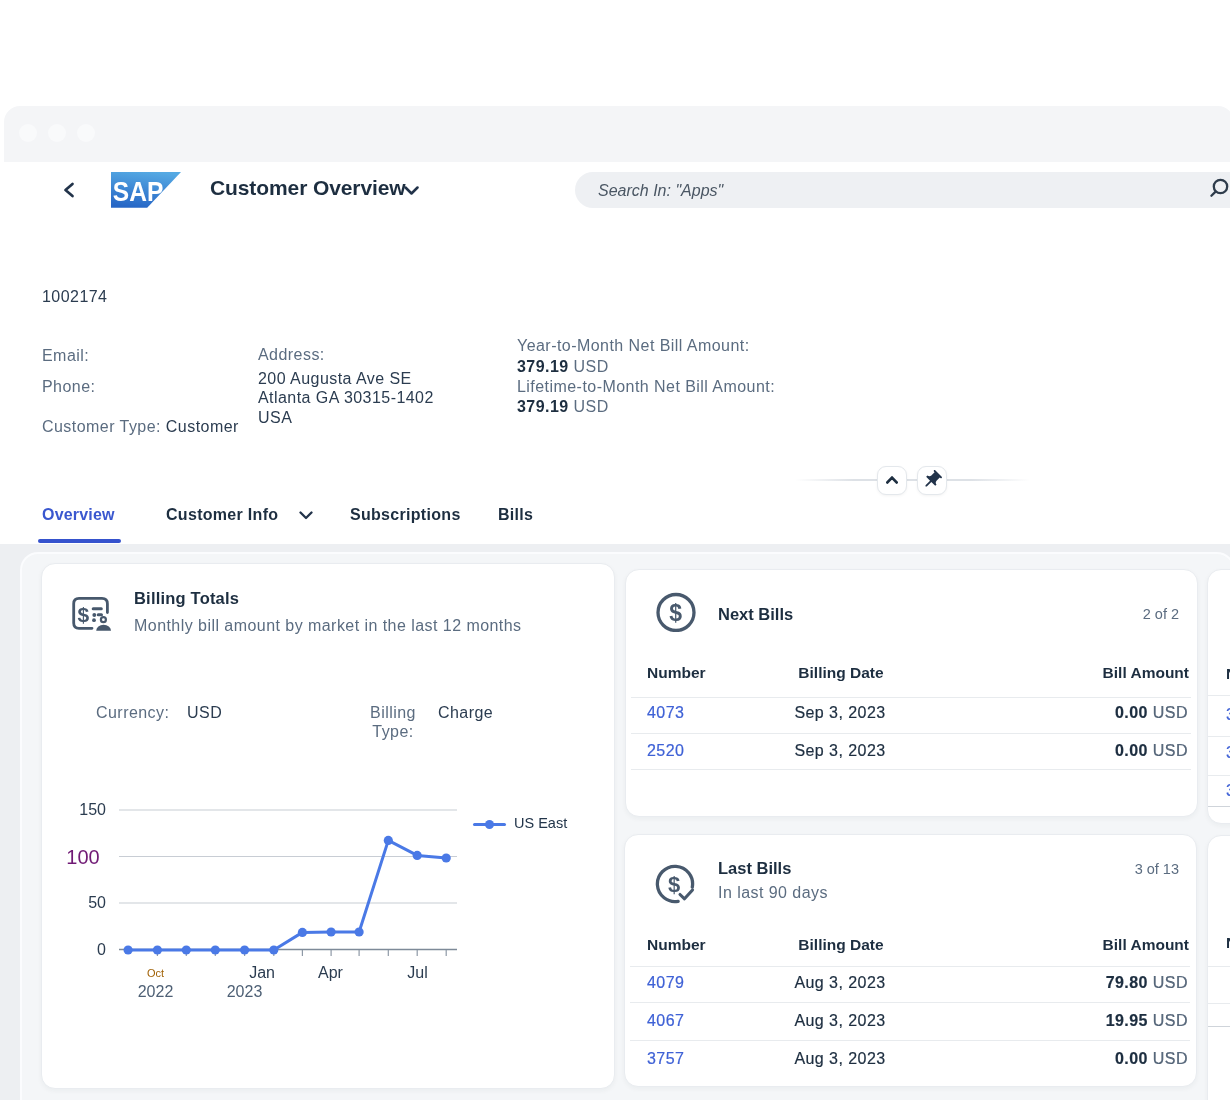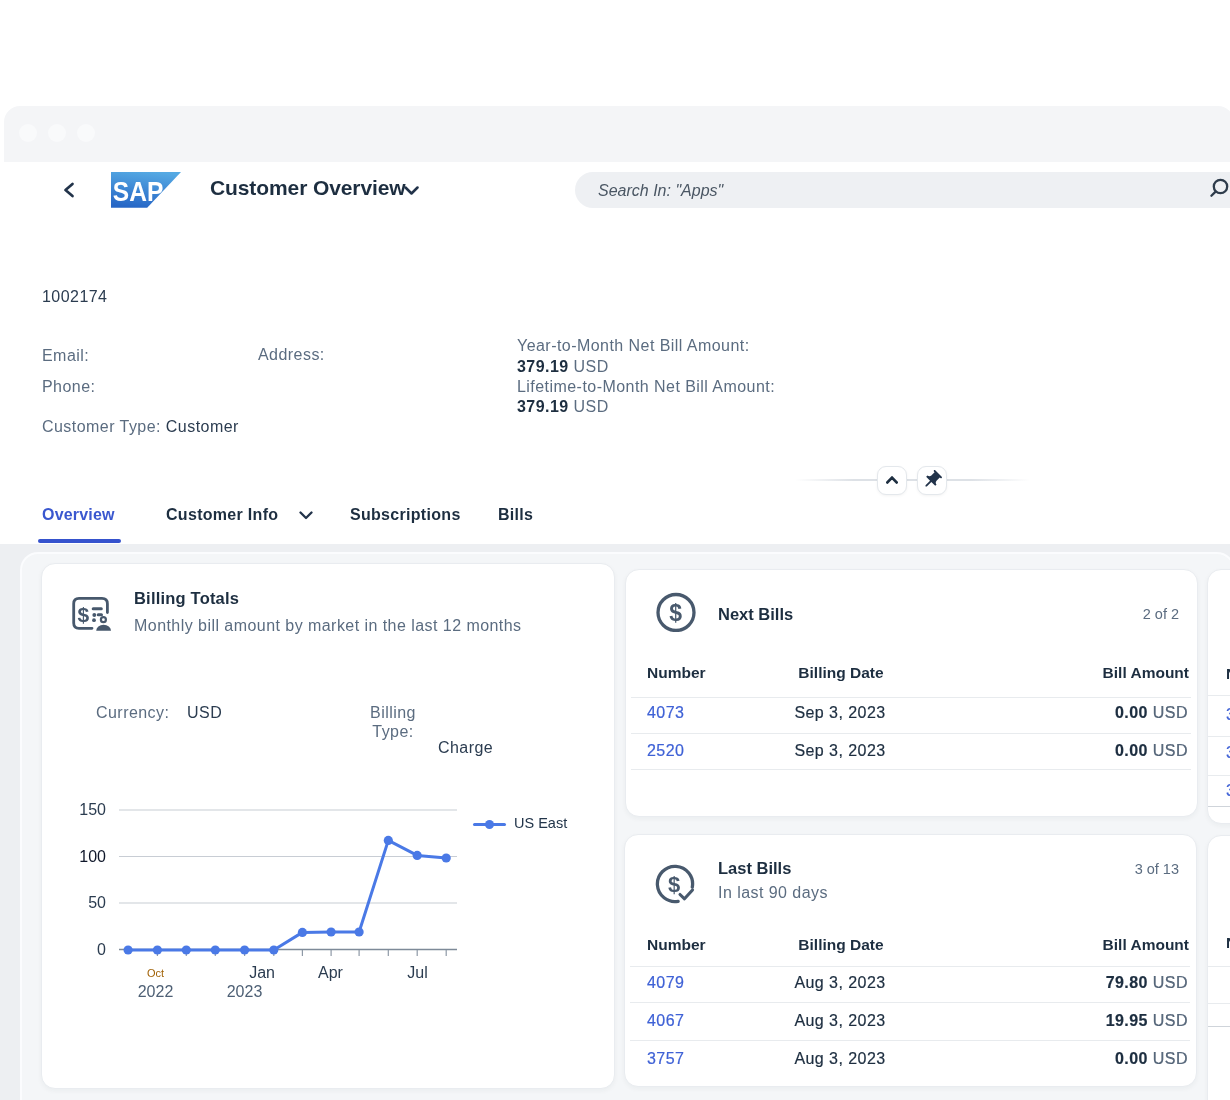--- a/index.html
+++ b/index.html
@@ -53,20 +53,21 @@
       <line x1="7.6" y1="15.6" x2="3.4" y2="19.8" stroke="#2e3c4b" stroke-width="2.3" stroke-linecap="round"></line>
     </svg>
 
   <div class="abs" style="left:42px; top:287px; font-size:16px; letter-spacing:0.45px; color:#2b3c50; line-height:19px;">1002174</div>
 
   <div class="abs lbl" style="left:42px; top:346px;">Email:</div>
   <div class="abs lbl" style="left:42px; top:377px;">Phone:</div>
   <div class="abs lbl" style="left:42px; top:417px;">Customer Type: <span style="color:#2b3c50;">Customer</span></div>
 
   <div class="abs lbl" style="left:258px; top:344.5px;">Address:</div>
+  <div class="abs val" style="left:258px; top:368.5px; line-height:19.6px;">200 Augusta Ave SE<br>Atlanta GA 30315-1402<br>USA</div>
 
   <div class="abs lbl" style="left:517px; top:336px;">Year-to-Month Net Bill Amount:</div>
   <div class="abs" style="left:517px; top:356.5px; font-size:16px; letter-spacing:0.45px; line-height:19px;"><span class="b dark">379.19</span> <span style="color:#5b6c80;">USD</span></div>
   <div class="abs lbl" style="left:517px; top:377px;">Lifetime-to-Month Net Bill Amount:</div>
   <div class="abs" style="left:517px; top:397px; font-size:16px; letter-spacing:0.45px; line-height:19px;"><span class="b dark">379.19</span> <span style="color:#5b6c80;">USD</span></div>
 
   <div class="abs" style="left:795px; top:479px; width:235px; height:1.5px; background:linear-gradient(90deg, rgba(221,225,230,0), #dde1e6 25%, #dde1e6 75%, rgba(221,225,230,0));"></div>
   <div class="abs" style="left:877px; top:466px; width:30px; height:29px; background:#fff; border:1px solid #e4e8ec; border-radius:9px; box-shadow:0 1px 3px rgba(0,0,0,0.05);"></div>
   <svg class="abs" style="left:886px; top:476px;" width="12" height="8" viewBox="0 0 12 8">
       <path d="M1.4 6.4 L6 1.6 L10.6 6.4" stroke="#1d2e40" stroke-width="2.8" fill="none" stroke-linecap="round" stroke-linejoin="round"></path>
@@ -100,24 +101,24 @@
     <circle cx="22" cy="25.2" r="1.9" fill="#47586c"></circle>
     <circle cx="31.4" cy="24.7" r="2.5" stroke="#47586c" stroke-width="2.2" fill="none"></circle>
     <path d="M24.2 35.7 A 7.4 6 0 0 1 39 35.7 L 39 35.8 L 24.2 35.8 Z" fill="#47586c"></path>
   </svg>
   <div class="abs dark" style="left:134px; top:588px; font-size:16.5px; font-weight:bold; letter-spacing:0.2px; line-height:20px;">Billing Totals</div>
   <div class="abs lbl" style="left:134px; top:615.5px; font-size:16px;">Monthly bill amount by market in the last 12 months</div>
 
   <div class="abs lbl" style="left:96px; top:703px;">Currency:</div>
   <div class="abs val" style="left:187px; top:703px;">USD</div>
   <div class="abs lbl" style="left:362px; top:703px; width:62px; text-align:center;">Billing Type:</div>
-  <div class="abs val" style="left:438px; top:703px;margin-top:35px;">Charge</div>
+  <div class="abs val" style="left:438px; top:703px;">Charge</div>
 
   <div class="abs" style="left:60px; top:801px; width:46px; text-align:right; font-size:16px; color:#2b3c50; line-height:18px;">150</div>
-  <div class="abs" style="left:60px; top:847.5px; width:46px; text-align:right; font-size:16px; color:#0f172a; line-height:18px;">100</div>
+  <div class="abs" style="left:60px; top:847.5px; width:46px; text-align:center; font-size:20px; color:#701a75; line-height:18px;">100</div>
   <div class="abs" style="left:60px; top:894px; width:46px; text-align:right; font-size:16px; color:#2b3c50; line-height:18px;">50</div>
   <div class="abs" style="left:60px; top:940.5px; width:46px; text-align:right; font-size:16px; color:#2b3c50; line-height:18px;">0</div>
 
   <svg class="abs" style="left:105px; top:795px;" width="370" height="175" viewBox="0 0 370 175">
     <line x1="14" y1="15" x2="352" y2="15" stroke="#c8cdd4" stroke-width="1.1"></line>
     <line x1="14" y1="61.5" x2="352" y2="61.5" stroke="#c8cdd4" stroke-width="1.1"></line>
     <line x1="14" y1="108" x2="352" y2="108" stroke="#c8cdd4" stroke-width="1.1"></line>
     <line x1="14" y1="154.5" x2="352" y2="154.5" stroke="#7e8a98" stroke-width="1.6"></line>
     <g stroke="#8e99a6" stroke-width="1.2">
       <line x1="52.4" y1="155" x2="52.4" y2="161"></line>

